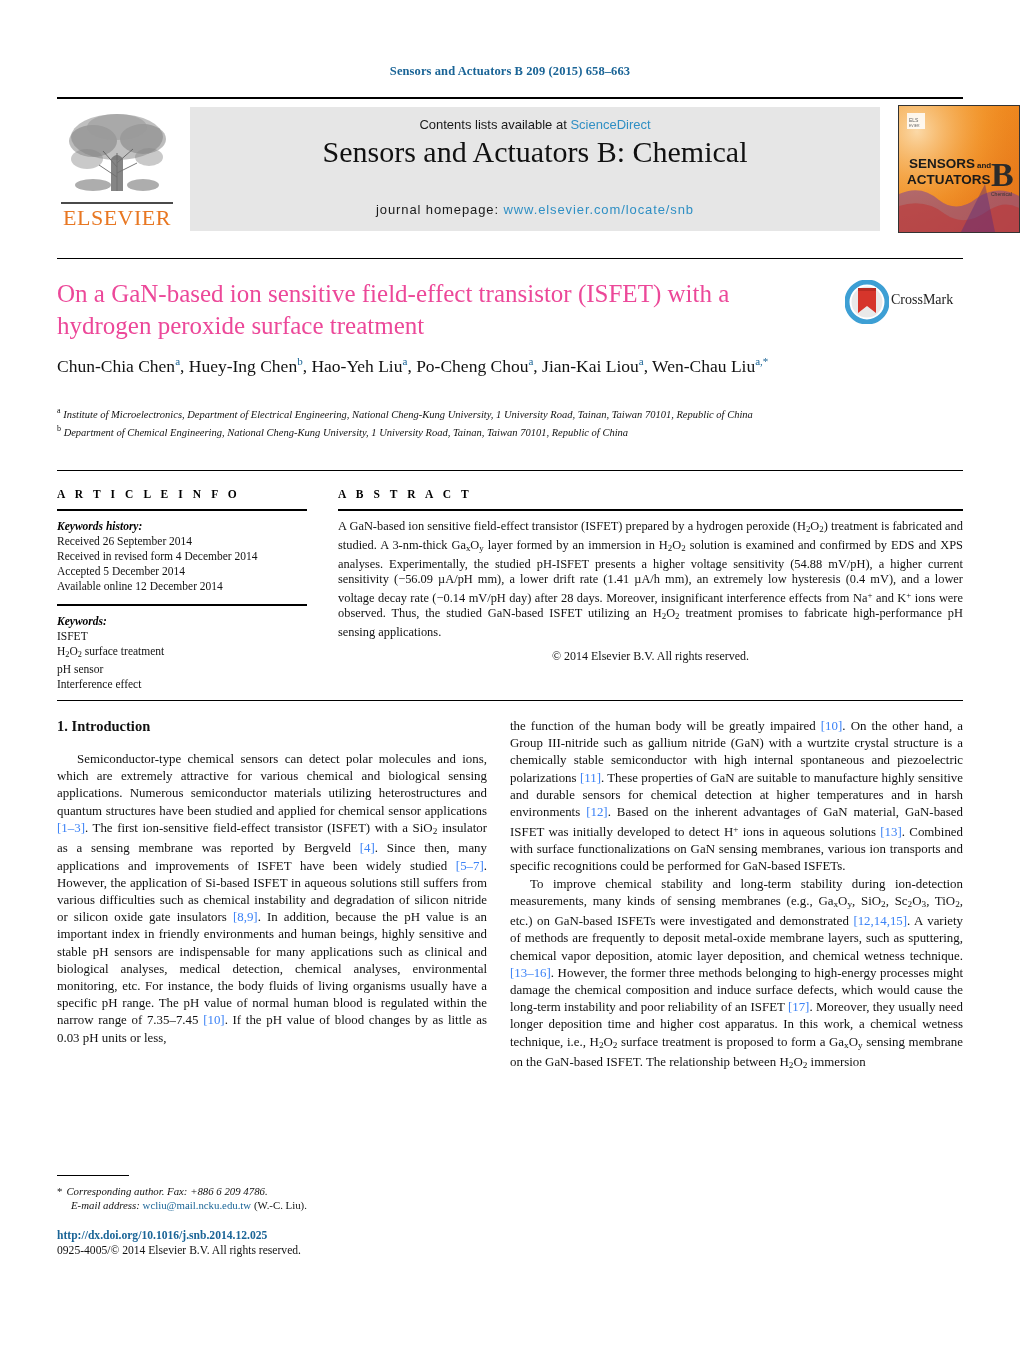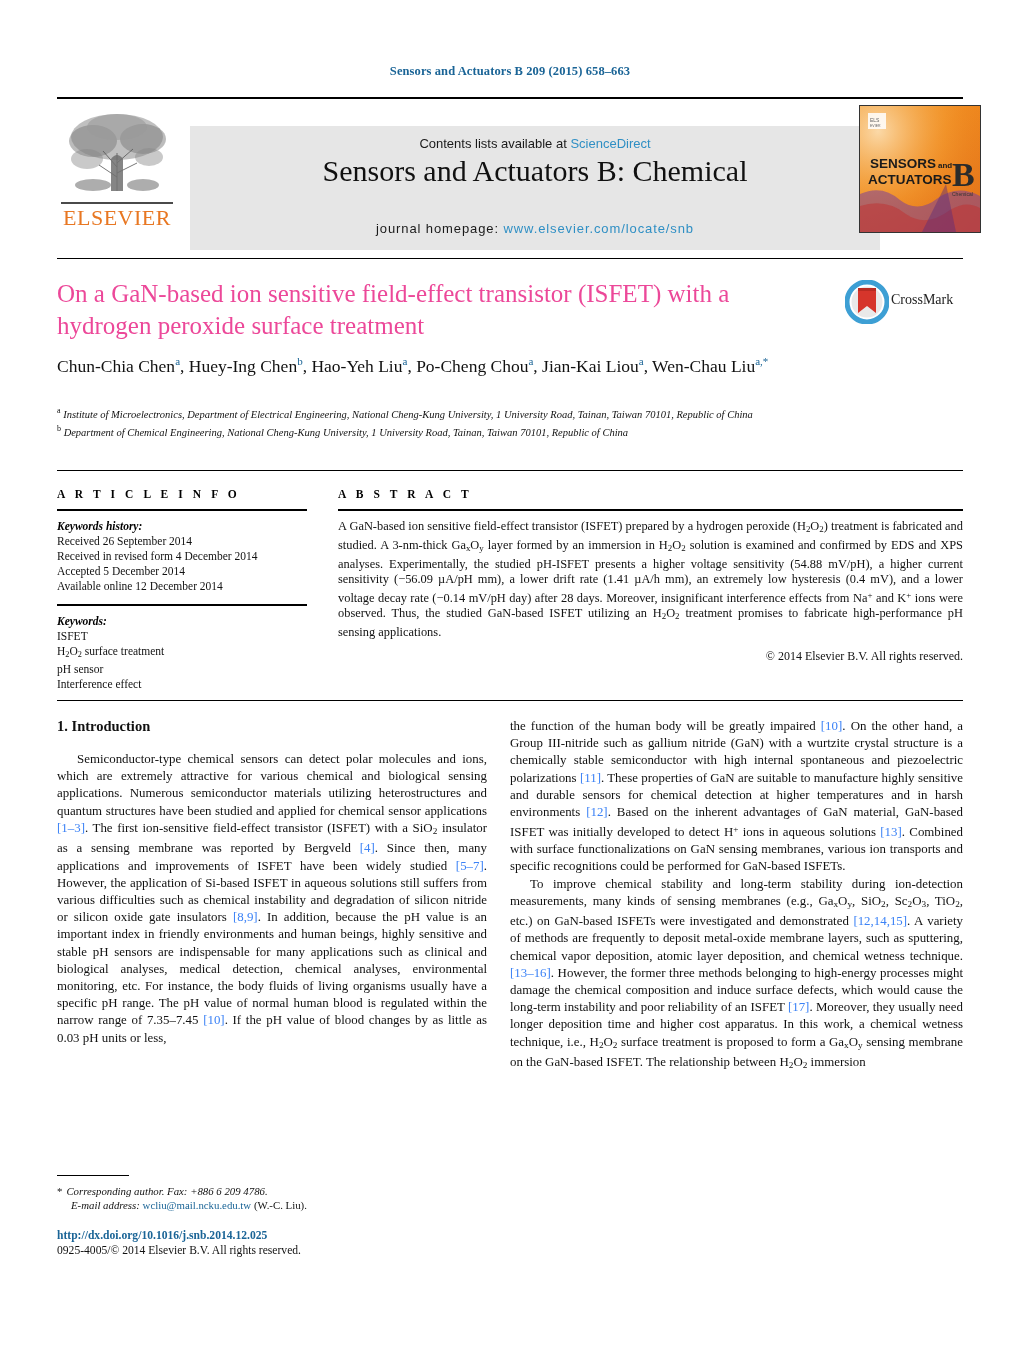--- a/index.html
+++ b/index.html
@@ -79,21 +79,20 @@
     height: 2px;
     background: #4a4a4a;
   }
 
   .banner-center {
     position: absolute;
     left: 133px; top: 10px;
     width: 690px;
     height: 124px;
     background: #e6e6e6;
-    margin-top: 19px;
   }
   .contents-line {
     position: absolute;
     left: 0; top: 10px;
     width: 690px;
     text-align: center;
     font-family: "Liberation Sans", sans-serif;
     font-size: 13px;
     color: #1a1a1a;
   }
@@ -118,21 +117,21 @@
     font-size: 13px;
     letter-spacing: 0.9px;
     color: #1a1a1a;
   }
   .homepage-line .url {
     color: #2f8fc4;
   }
 
   .cover-thumb {
     position: absolute;
-    left: 802px; top: 8px;
+    left: 841px; top: 8px;
     width: 122px;
     height: 128px;
     border: 1px solid #333;
     box-sizing: border-box;
     background: #f2f2f2;
     overflow: hidden;
   }
 
   
   .title-sep {
@@ -258,21 +257,21 @@
   }
   .abstract-text {
     font-family: "Liberation Serif", serif;
     font-size: 12.4px;
     line-height: 15.6px;
     text-align: justify;
     color: #111;
   }
   .copyright {
     margin-top: 9px;
-    text-align: right;
+    text-align: center;
     font-family: "Liberation Serif", serif;
     font-size: 12px;
     color: #111;
   }
 
   
   .body-left {
     position: absolute;
     left: 57px; top: 718px;
     width: 430px;

